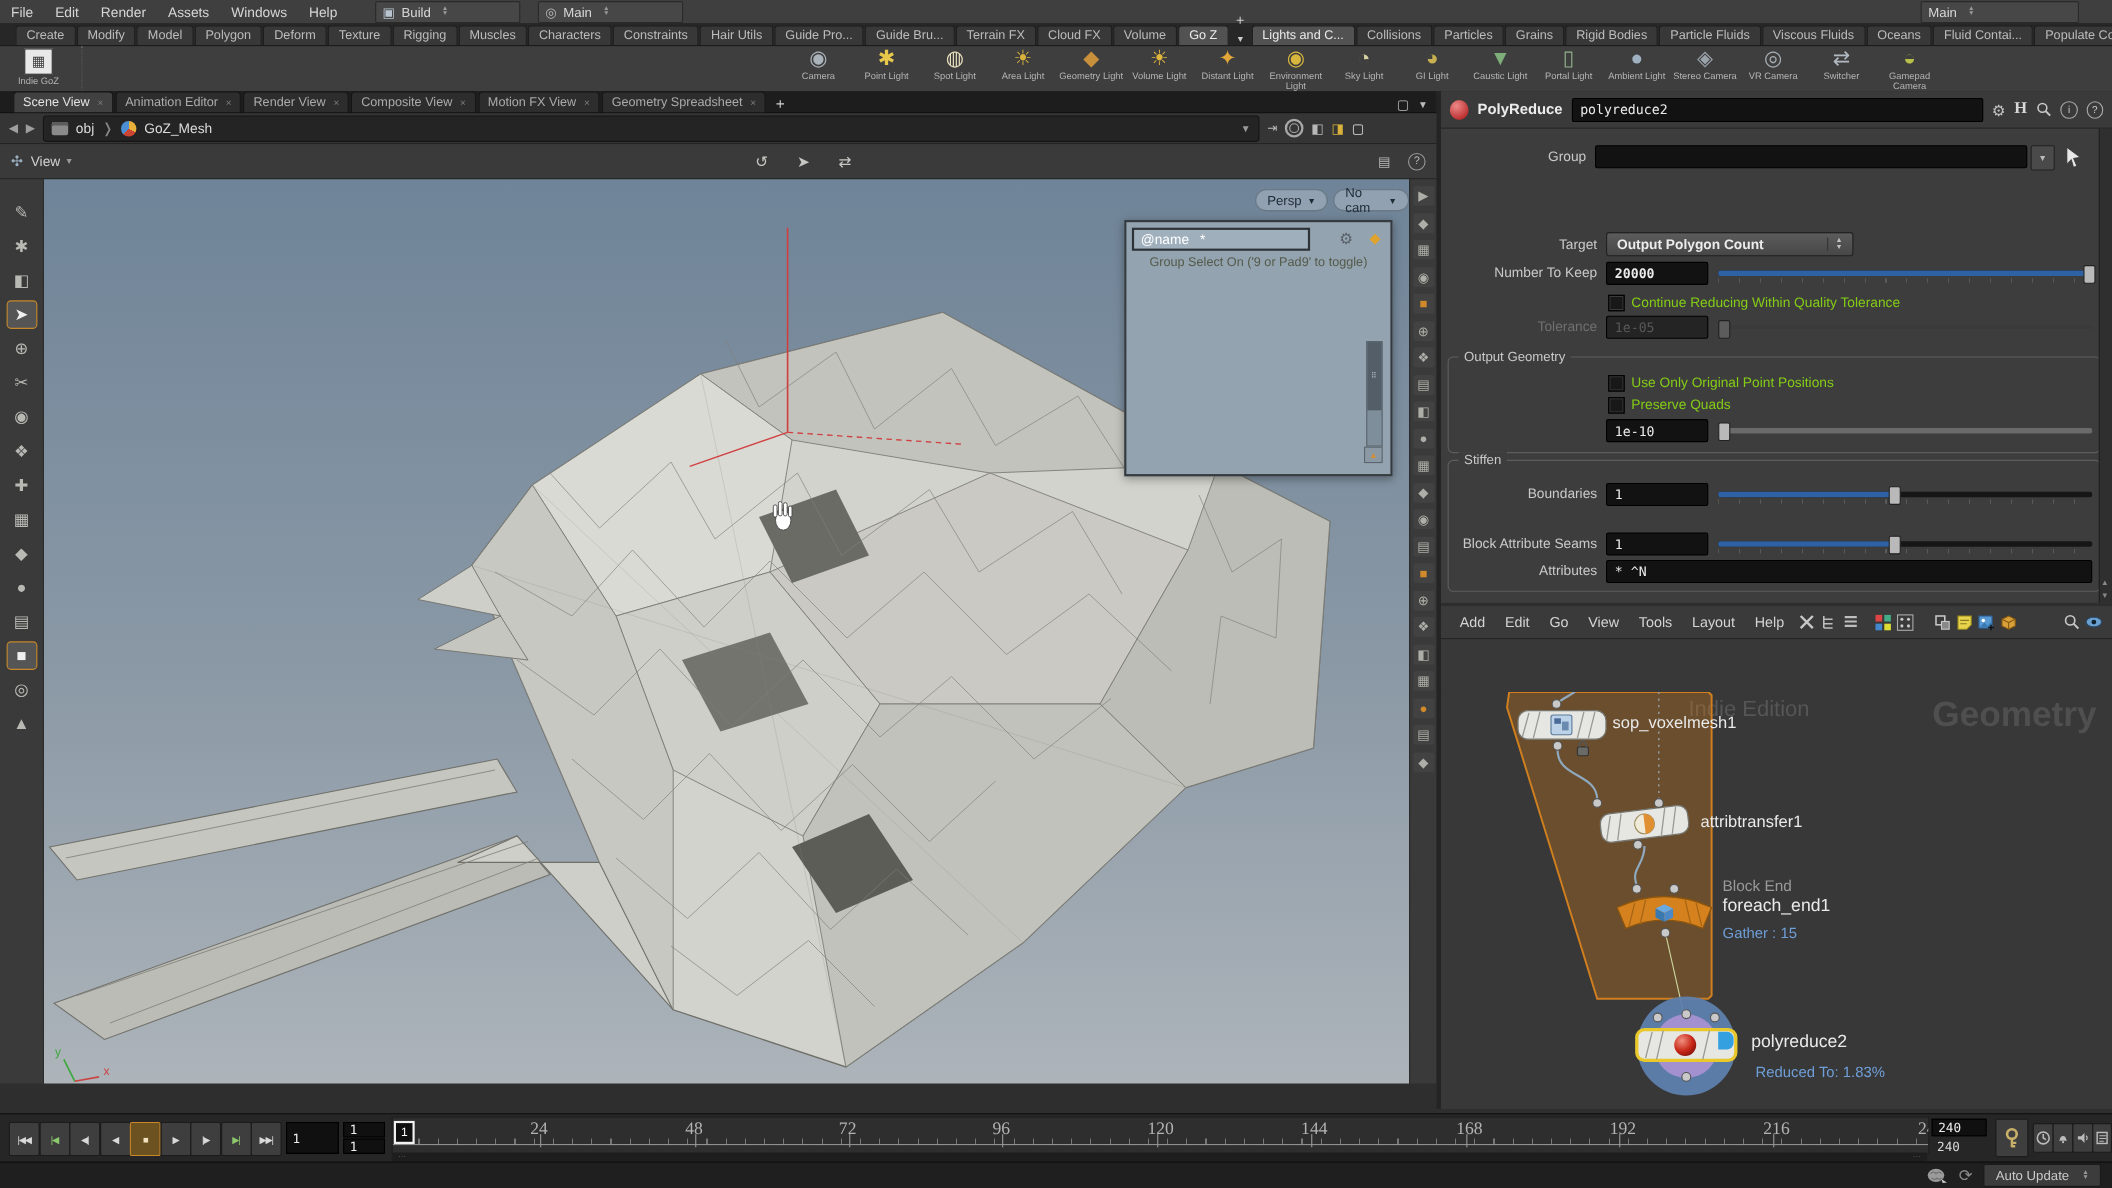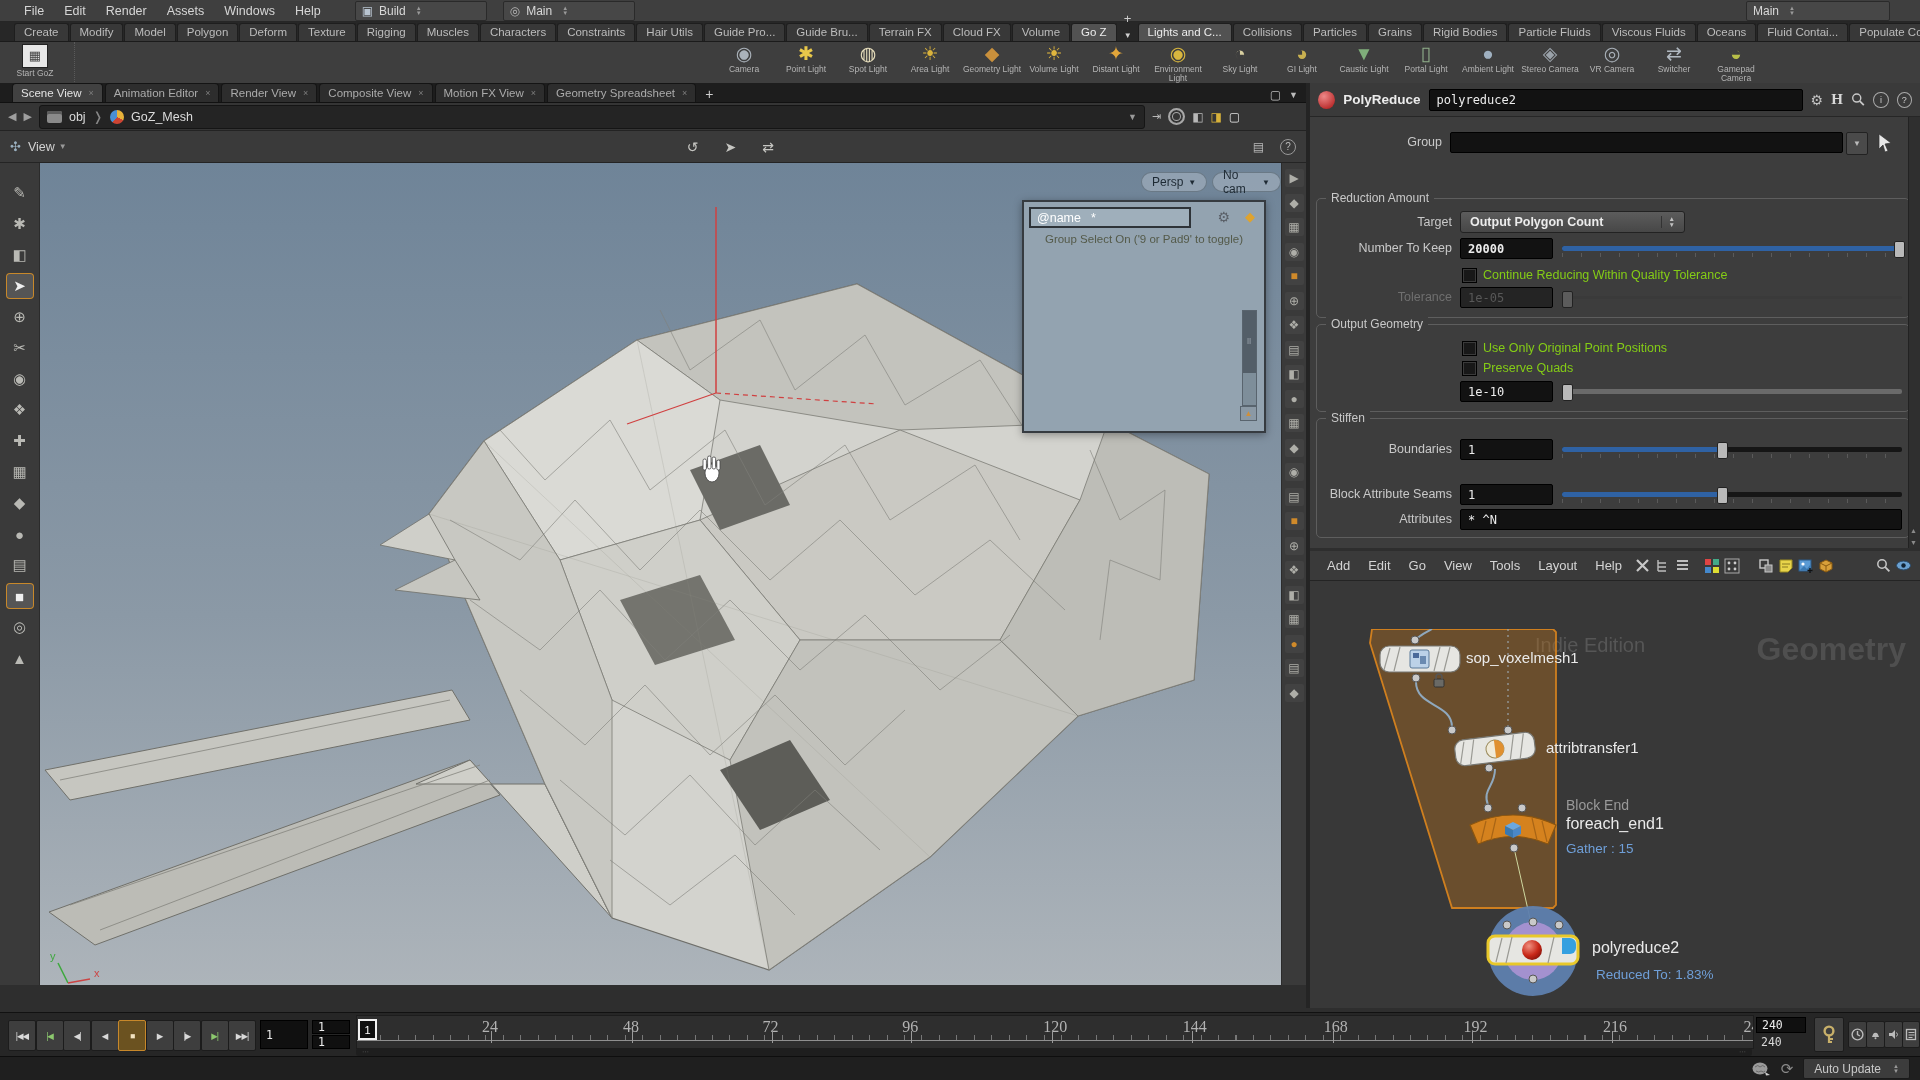--- a/index.html
+++ b/index.html
@@ -3,21 +3,21 @@
 <meta charset="utf-8">
 <style>
   html,body{margin:0;padding:0;background:#1a1a1a}
   #app{position:relative;width:1920px;height:1080px;overflow:hidden;background:#2e2e2e;
        font-family:"Liberation Sans",sans-serif;color:#ccc;font-size:12px;
        -webkit-font-smoothing:antialiased}
   .abs{position:absolute}
   .flex{display:flex;align-items:center}
   .mono{font-family:"DejaVu Sans Mono",monospace}
   
-  #menubar{left:0;top:0;width:1920px;height:22px;background:#3f3f3f;border-bottom:1px solid #262626;display:flex;align-items:center;gap:2px;padding-left:14px;box-sizing:border-box}
+  #menubar{left:0;top:0;width:1920px;height:22px;background:#3f3f3f;border-bottom:1px solid #262626;display:flex;align-items:center;gap:2px;box-sizing:border-box}
   .menu-item{padding:0 10px;font-size:12.5px;color:#d6d6d6;height:22px;line-height:22px}
   .combo{height:18px;background:#474747;border:1px solid #2a2a2a;border-radius:2px;display:flex;align-items:center;gap:6px;padding:0 6px;color:#d8d8d8}
   .spin{display:flex;flex-direction:column;font-size:6px;line-height:5px;color:#9a9a9a;margin-left:4px}
   
   #shelftabs{left:0;top:22px;width:1920px;height:20px;background:#272727;display:flex;align-items:flex-end;padding-left:14px;box-sizing:border-box;border-bottom:1px solid #1b1b1b}
   .stab{height:17px;line-height:17px;padding:0 9px;background:#383838;border:1px solid #1e1e1e;border-bottom:none;border-radius:3px 3px 0 0;margin-right:1px;font-size:11.5px;color:#bcbcbc;white-space:nowrap}
   .stab.on{background:#525252;color:#ececec}
   #shelftools{left:0;top:42px;width:1920px;height:41px;background:#3e3e3e;border-bottom:1px solid #222;display:flex;align-items:flex-start}
   .stool{width:62px;display:flex;flex-direction:column;align-items:center;padding-top:2px}
   .sticon{font-size:19px;line-height:20px}
@@ -182,21 +182,21 @@
         <div class="stab">Viscous Fluids</div>
         <div class="stab">Oceans</div>
         <div class="stab">Fluid Contai...</div>
         <div class="stab">Populate Cont...</div>
       </div>
   </div>
 
   <div id="shelftools" class="abs">
     <div class="stool" style="width:70px">
       <span class="sticon" style="color:#c9c9c9;background:#e8e8e8;color:#444;width:24px;height:22px;font-size:13px;display:flex;align-items:center;justify-content:center;border:1px solid #222">▦</span>
-      <span class="stlabel">Start GoZ</span>
+      <span class="stlabel">Indie GoZ</span>
     </div>
     <div style="width:14px;height:40px;border-left:1px dotted #5a5a5a;margin:0 4px"></div>
     <div style="display:flex;margin-left:620px">
 
     <div class="stool">
           <span class="sticon" style="color: rgb(170, 178, 186);">◉</span>
           <span class="stlabel">Camera</span>
         </div>
         <div class="stool">
           <span class="sticon" style="color: rgb(232, 200, 74);">✱</span>
@@ -523,23 +523,20 @@
 
     <div class="plab" style="left:4px;top:52px">Group</div>
     <div class="pfield" style="left:140px;top:49px;width:393px;height:21px"></div>
     <div class="abs" style="left:536px;top:49px;width:20px;height:21px;background:#4a4a4a;border:1px solid #222;border-radius:2px;color:#bbb;font-size:8px;display:flex;align-items:center;justify-content:center">
         <span>▼</span>
       </div>
     <svg class="abs" style="left:565px;top:49px" width="20" height="21" viewBox="0 0 20 21">
         <polygon points="4,2 16,11 10,12 13,19 10,20 8,13 4,17" fill="#e8e8e8" stroke="#333" stroke-width="0.7"></polygon>
       </svg>
 
-    <div class="grp" style="left:6px;top:115px;width:592px;height:118px">
-      <div class="grpt">Reduction Amount</div>
-    </div>
     <div class="plab" style="left:14px;top:132px">Target</div>
     <div class="ddown" style="left:150px;top:128px;width:225px;height:22px">
       <span>Output Polygon Count</span>
       <span class="ddsp">
           <span>▲</span>
           <span>▼</span>
         </span>
     </div>
     <div class="plab" style="left:14px;top:158px">Number To Keep</div>
     <div class="pfield" style="left:150px;top:155px;width:93px;height:21px;font-weight:bold">20000</div>

